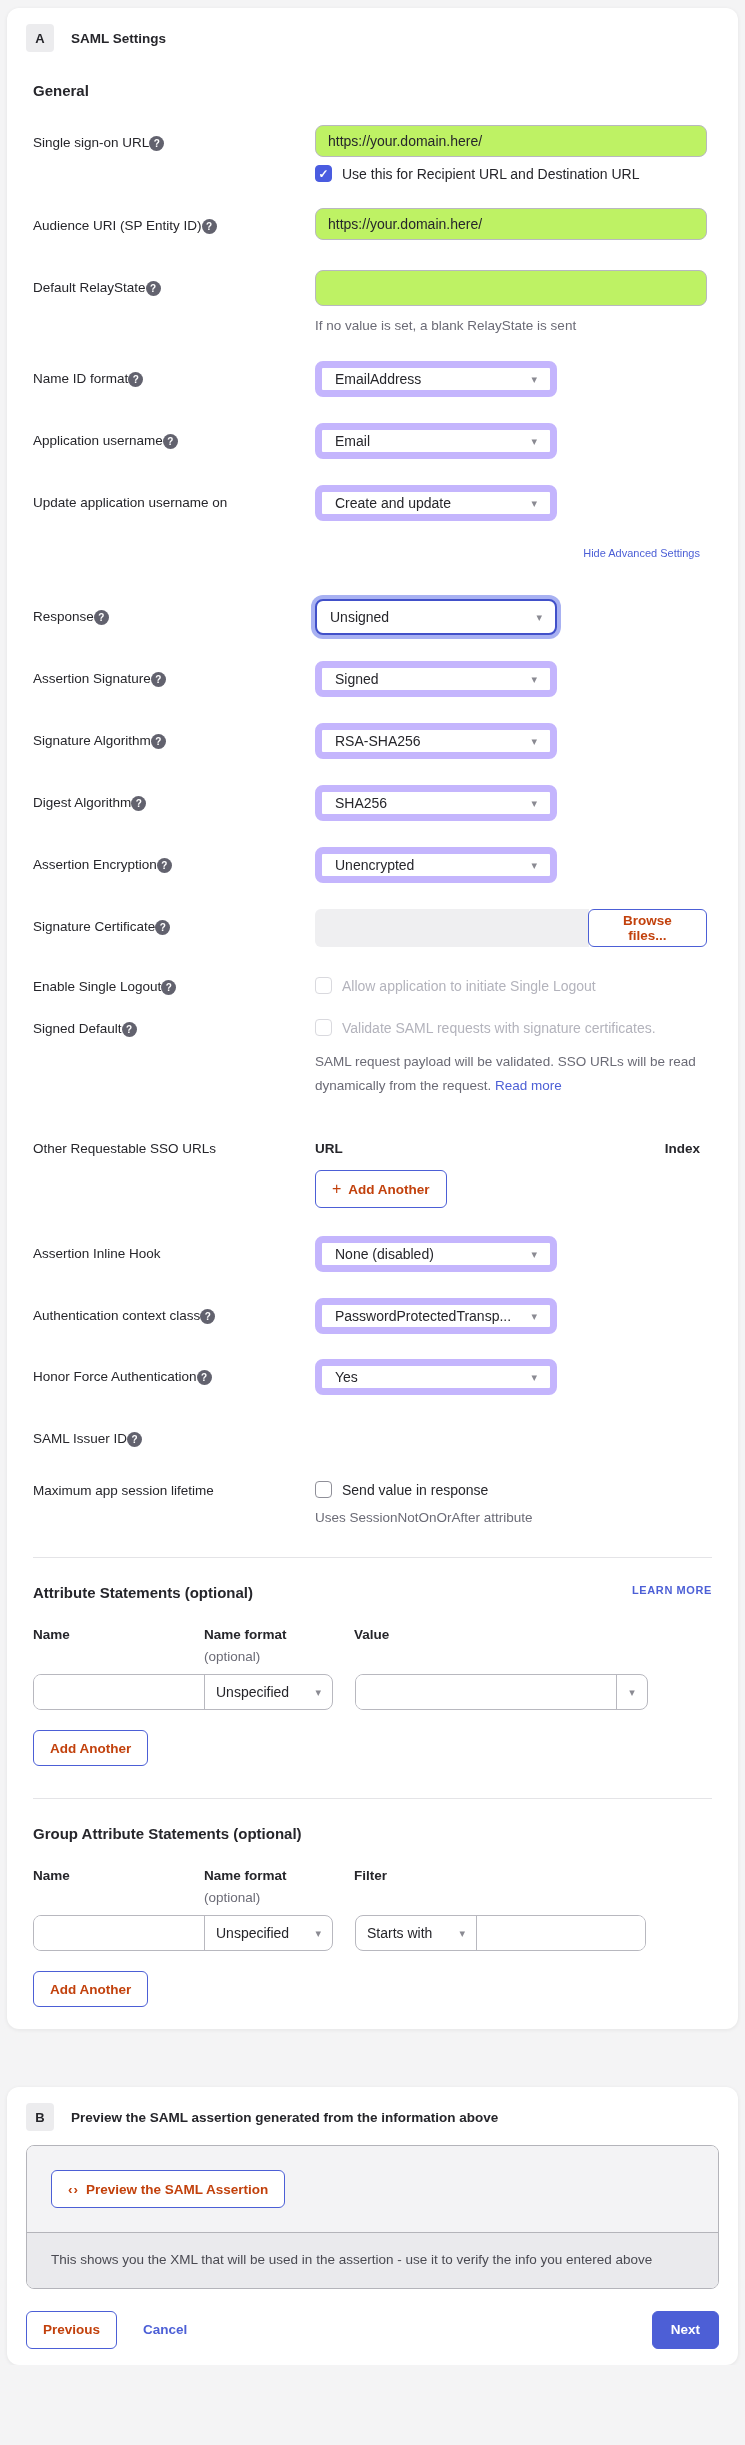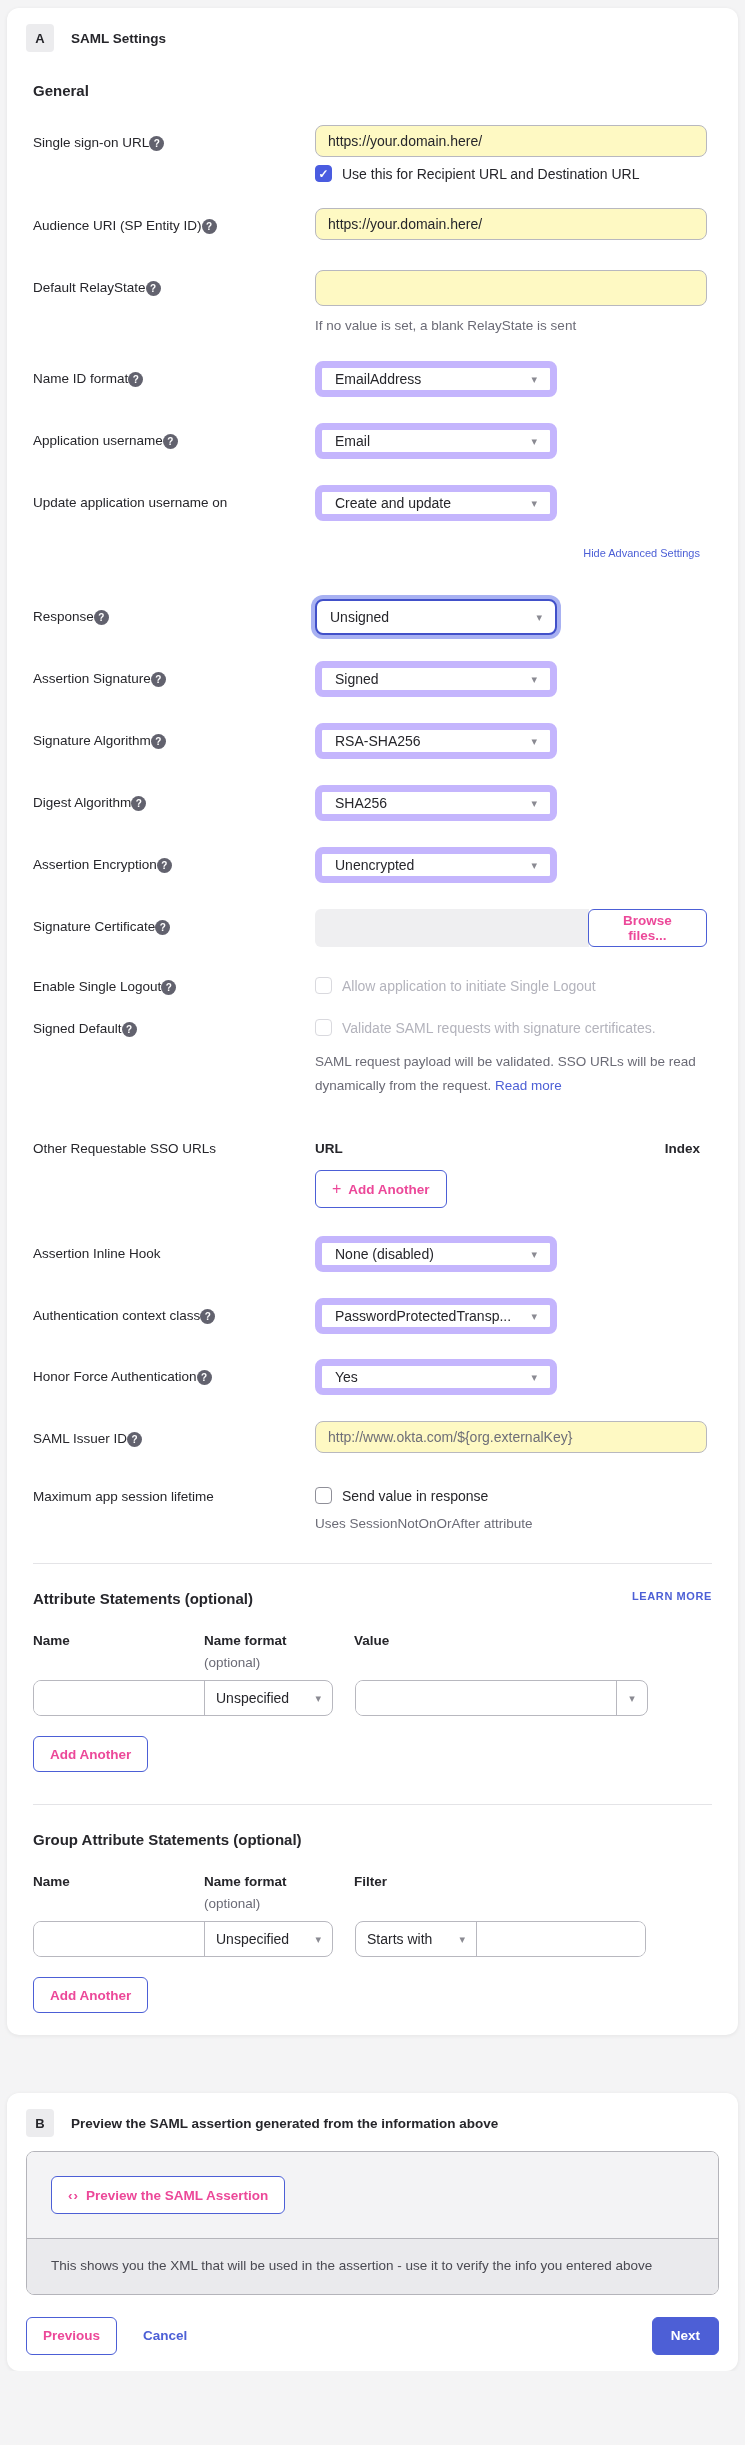--- a/index.html
+++ b/index.html
@@ -41,21 +41,21 @@
     width: 15px; height: 15px; border-radius: 50%; background: #62626e;
     color: #ffffff; font-size: 10px; font-weight: 700;
     display: inline-flex; align-items: center; justify-content: center;
     margin-top: 1px; cursor: pointer; flex: none;
   }
   .field { flex: 1; min-width: 0; }
 
   .text-input {
     width: 392px; height: 32px; border: 1px solid #b8b8bf; border-radius: 8px;
     padding: 0 12px; font-size: 14px; font-family: "Liberation Sans", sans-serif;
-    color: #26262b; background: #fef9c3; outline: none;
+    color: #26262b; background: #bef264; outline: none;
   }
   .text-input.tall { height: 36px; }
   .text-input.gray-val { color: #6e6e78; }
 
   .select {
     width: 242px; height: 36px; border: 7px solid #c4b5fd; border-radius: 8px;
     background: #fff; display: flex; align-items: center; justify-content: space-between;
     padding: 0 13px; font-size: 14px; cursor: pointer;
   }
   .select.focused {
@@ -79,21 +79,21 @@
   .check-row.disabled .check-label { color: #b3b3bc; }
 
   .link { color: #4c5fd6; text-decoration: none; cursor: pointer; }
   .link-row { text-align: right; margin: 0 0 40px 7px; padding-right: 19px; font-size: 11px; }
 
   .upload { display: flex; width: 392px; }
   .upload-box { flex: 1; background: #efeff1; border-radius: 6px 0 0 6px; height: 38px; }
   .btn { border-radius: 6px; font-family: "Liberation Sans", sans-serif; font-size: 13.5px;
          font-weight: 700; cursor: pointer; }
   .btn-outline {
-    background: #fff; border: 1px solid #4c5fd6; color: #ec4899;
+    background: #fff; border: 1px solid #4c5fd6; color: #c2410c;
     padding: 0 16px; height: 38px; display: inline-flex; align-items: center; gap: 7px;
   }
   .upload .btn-outline { border-radius: 6px; margin-left: -1px; width: 119px; justify-content: center; }
   .btn-primary { background: #4d5fd6; border: 1px solid #4d5fd6; color: #fff; padding: 0 18px; height: 38px; display: inline-flex; align-items: center; }
 
   .desc { color: #6b6b76; font-size: 13.5px; line-height: 1.75; margin-top: 14px; max-width: 400px; }
 
   .sso-headers { display: flex; justify-content: space-between; padding-top: 10px; font-weight: 700; font-size: 13.5px; width: 385px; }
   .mt12 { margin-top: 14px; }
 
@@ -419,23 +419,20 @@
     </div>
   </div>
 
   <div class="form-row" style="margin-bottom:34px;">
     <div class="flabel">
       <span>SAML Issuer ID</span>
       <span class="help">
           <span>?</span>
         </span>
     </div>
-    <div class="field">
-      <input class="text-input gray-val" type="text" value="http://www.okta.com/${org.externalKey}" style="">
-    </div>
   </div>
 
   <div class="form-row" style="margin-bottom:0;">
     <div class="flabel no-pad">
       <span>Maximum app session lifetime</span>
     </div>
     <div class="field">
       <label class="check-row" style="padding-top:0;">
         <span class="checkbox"></span>
         <span class="check-label">Send value in response</span>

